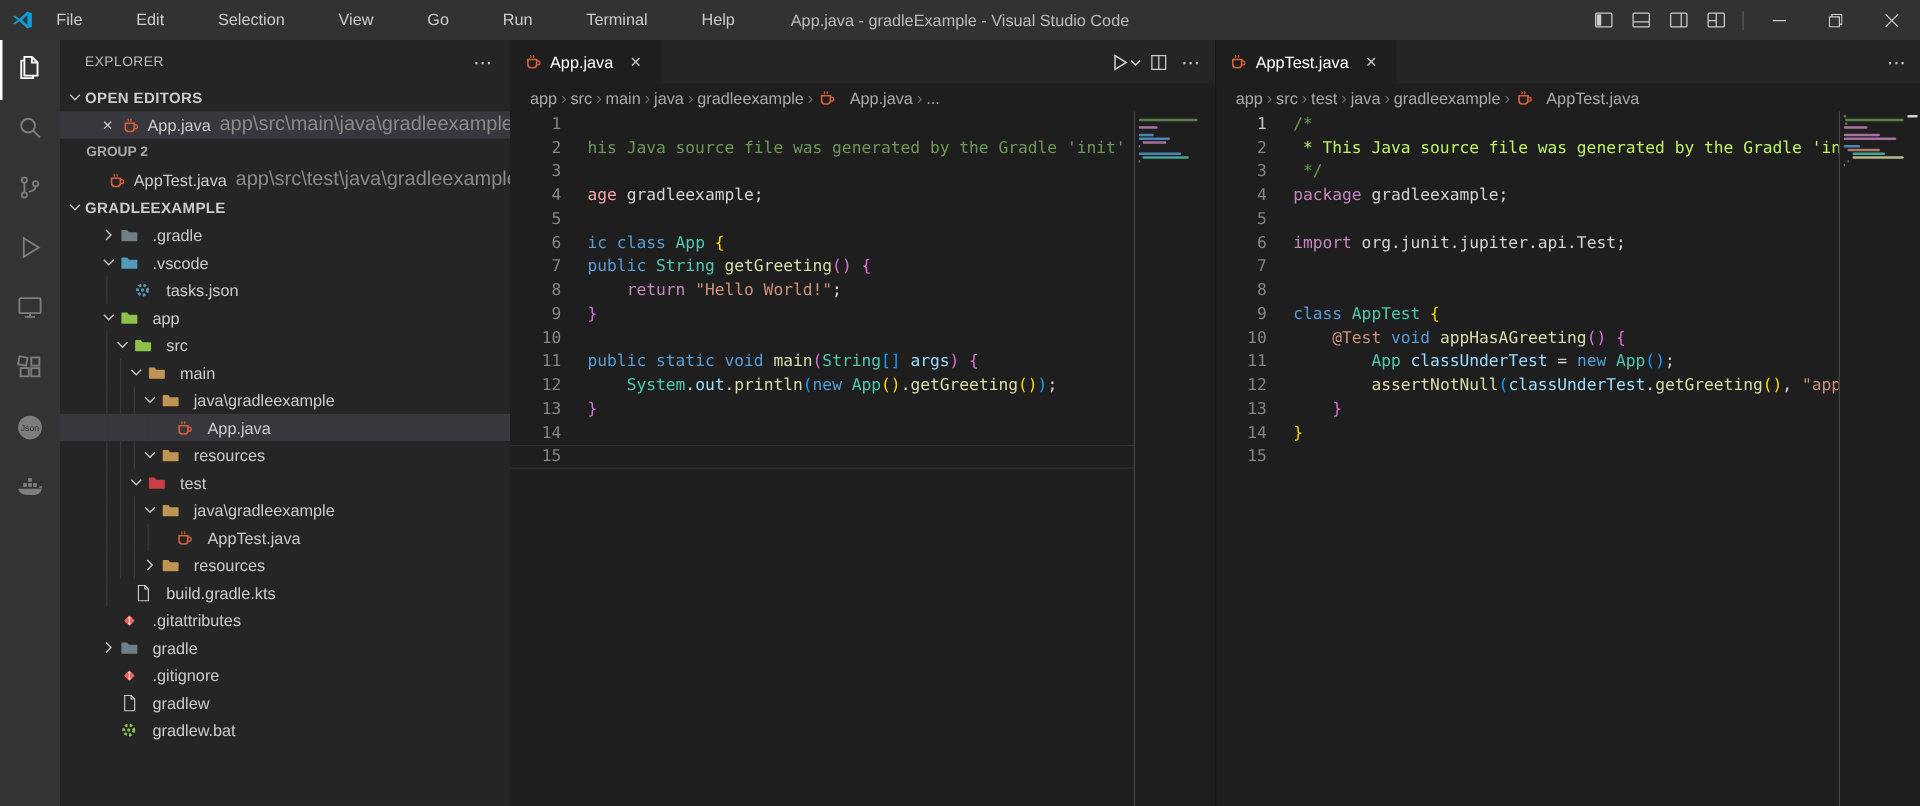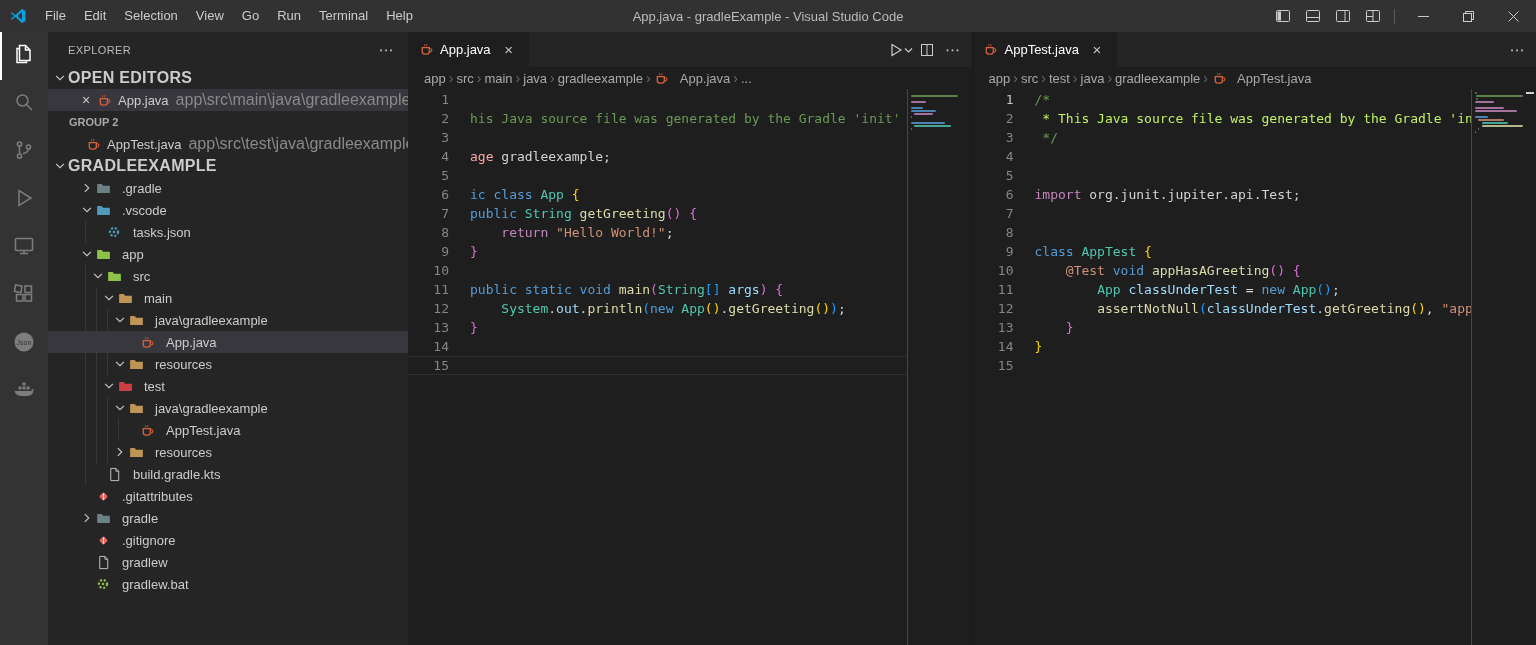--- a/index.html
+++ b/index.html
@@ -2,40 +2,40 @@
 <html><head>
 <meta charset="utf-8">
 <style>
   html,body{margin:0;padding:0;background:#1e1e1e;}
   body{width:1536px;height:645px;overflow:hidden;font-family:"Liberation Sans",sans-serif;color:#cccccc;}
   *{box-sizing:border-box;user-select:none;}
 
   
   .titlebar{height:32px;background:#323233;display:flex;align-items:center;position:relative;font-size:13px;color:#cccccc;}
   .logo{width:36px;display:flex;align-items:center;justify-content:center;flex:none;}
-  .menubar{display:flex;z-index:2;}
+  .menubar{display:flex;z-index:2;gap:25px;}
   .menu-item{padding:0 9px;line-height:32px;cursor:default;}
   .tb-title{position:absolute;left:0;right:0;text-align:center;color:#bbbbbb;pointer-events:none;}
   .tb-right{margin-left:auto;display:flex;align-items:center;z-index:2;height:32px;}
   .lay-ico{width:30px;height:32px;display:flex;align-items:center;justify-content:center;color:#cccccc;}
   .tb-sep{width:1px;height:15px;background:#5a5a5a;margin:0 6px;}
   .win-btn{width:45px;height:32px;display:flex;align-items:center;justify-content:center;}
 
   
   .main{display:flex;height:613px;}
   .activitybar{width:48px;background:#333333;flex:none;display:flex;flex-direction:column;}
   .act-item{height:48px;display:flex;align-items:center;justify-content:center;position:relative;color:#7d7d7d;}
   .act-item.active{color:#ffffff;}
   .act-item.active::before{content:'';position:absolute;left:0;top:0;bottom:0;width:2px;background:#ffffff;}
 
   
   .sidebar{width:360px;background:#252526;flex:none;overflow:hidden;font-size:13px;}
   .sidebar-title{height:35px;display:flex;align-items:center;justify-content:space-between;padding:0 14px 0 20px;font-size:11px;color:#bbbbbb;letter-spacing:.4px;}
   .more-dots{font-size:15px;color:#cccccc;cursor:pointer;}
-  .sec-header{height:22px;display:flex;align-items:center;padding-left:3px;font-size:16px;font-weight:700;color:#cccccc;letter-spacing:.3px;cursor:pointer;}
+  .sec-header{height:22px;display:flex;align-items:center;padding-left:3px;font-size:12px;font-weight:700;color:#cccccc;letter-spacing:.3px;cursor:pointer;}
   .tw{width:17px;flex:none;display:flex;align-items:center;justify-content:center;color:#c5c5c5;}
   .oe-group{height:22px;line-height:22px;padding-left:21px;font-size:11px;font-weight:600;color:#a9a9a9;}
   .oe-item{height:22px;display:flex;align-items:center;padding-left:37px;cursor:pointer;white-space:nowrap;overflow:hidden;}
   .oe-item.active{background:#37373d;padding-left:28px;}
   .oe-close{width:20px;color:#cccccc;font-size:14px;text-align:center;flex:none;}
   .file-ico{width:16px;height:16px;display:flex;align-items:center;justify-content:center;margin-right:6px;flex:none;}
   .oe-name{color:#cccccc;}
   .oe-path{color:#8a8a8a;font-size:16px;margin-left:7px;overflow:hidden;text-overflow:clip;}
   .tree-row{height:22px;display:flex;align-items:center;padding-left:30px;white-space:nowrap;cursor:pointer;}
   .tree-row.selected{background:#37373d;}
@@ -707,20 +707,21 @@
         <div class="code-line-row">
           <div class="lnum">2</div>
           <div class="ltext"><span style="color: #bef264;"> * This Java source file was generated by the Gradle 'in</span></div>
         </div>
         <div class="code-line-row">
           <div class="lnum">3</div>
           <div class="ltext"><span style="color: rgb(106, 153, 85);"> */</span></div>
         </div>
         <div class="code-line-row">
           <div class="lnum">4</div>
+          <div class="ltext"><span style="color: rgb(197, 134, 192);">package</span><span style="color: rgb(212, 212, 212);"> gradleexample;</span></div>
         </div>
         <div class="code-line-row">
           <div class="lnum">5</div>
           <div class="ltext"></div>
         </div>
         <div class="code-line-row">
           <div class="lnum">6</div>
           <div class="ltext"><span style="color: rgb(197, 134, 192);">import</span><span style="color: rgb(212, 212, 212);"> org.junit.jupiter.api.Test;</span></div>
         </div>
         <div class="code-line-row">

